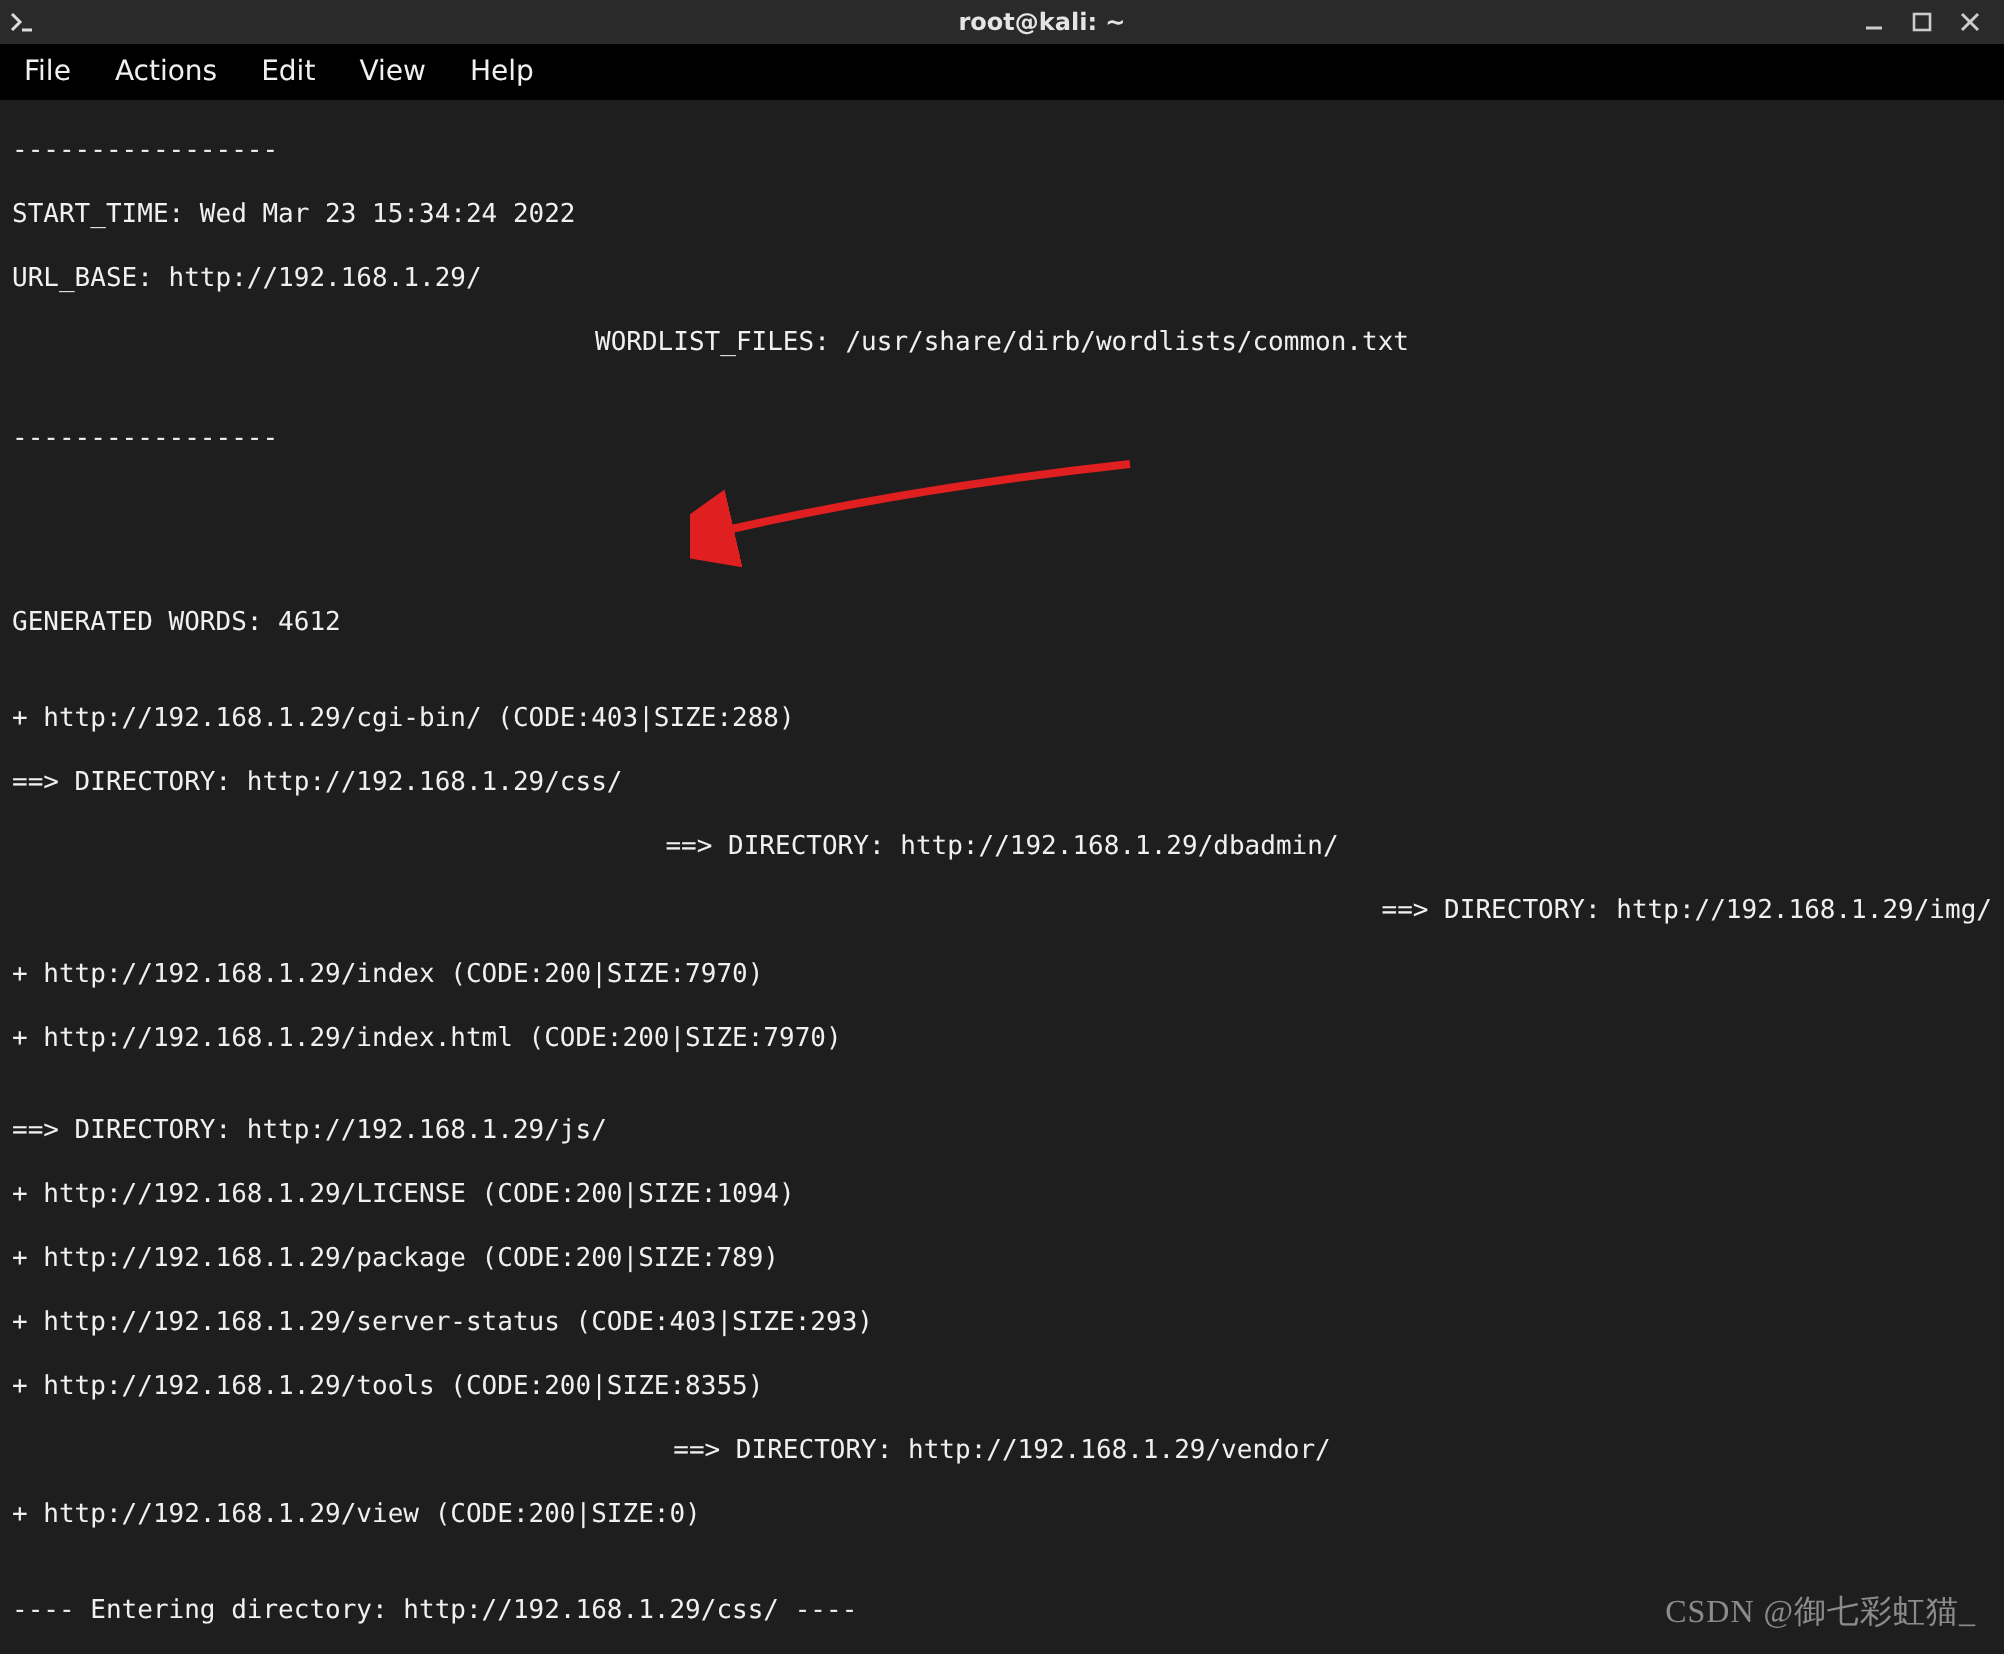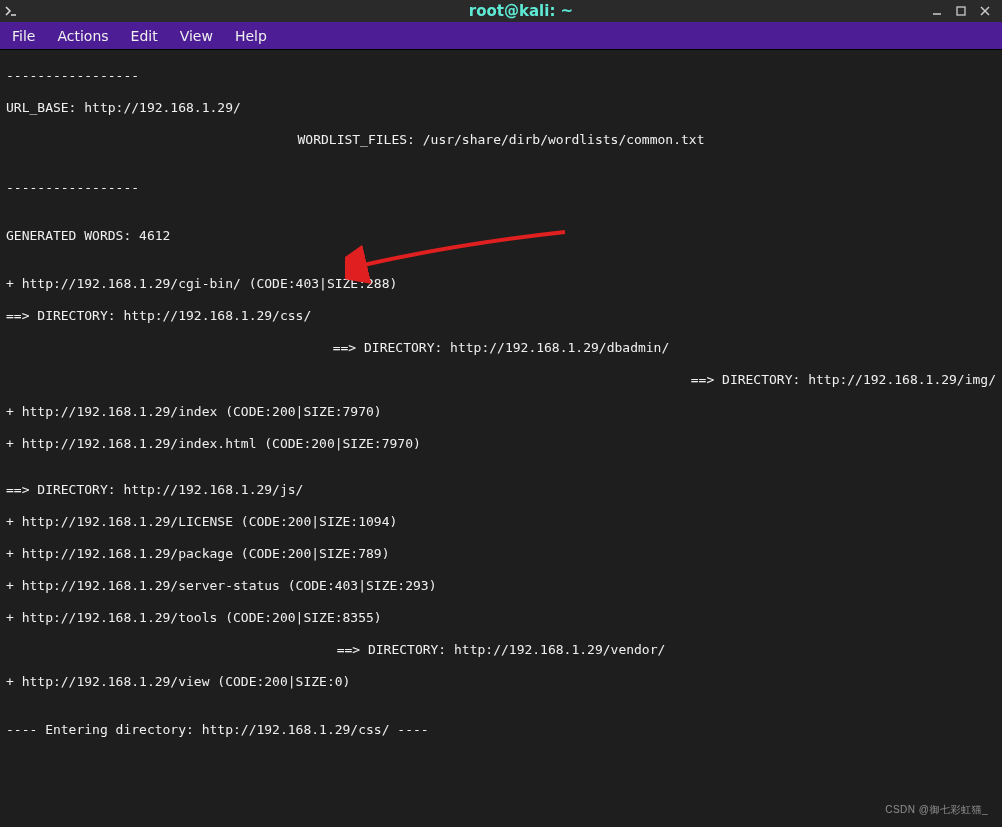--- a/index.html
+++ b/index.html
@@ -9,23 +9,23 @@
     font-family: "DejaVu Sans Mono", "Liberation Mono", monospace;
     font-size: 13px;
     color: #eaeaea;
     position: relative;
   }
   .titlebar {
     height: 22px;
     background: #2a2a2a;
     display: flex;
     align-items: center;
-    color: #5eead4;
+    color: #e5e5e5;
     font-family: "DejaVu Sans", sans-serif;
-    font-size: 15px;
+    font-size: 12px;
     position: relative;
   }
   .titlebar-icon {
     width: 22px;
     height: 22px;
     display: flex;
     align-items: center;
     justify-content: center;
     font-size: 13px;
     color: #ddd;
@@ -54,21 +54,21 @@
   .menubar {
     height: 28px;
     display: flex;
     align-items: center;
     gap: 22px;
     padding: 0 12px;
     font-family: "DejaVu Sans", sans-serif;
     font-size: 14px;
     color: #f0f0f0;
     border-bottom: 1px solid #000;
-    background: #4c1d95;
+    background: #000000;
   }
   .menu-item { cursor: default; }
   .terminal {
     padding: 2px 6px 6px 6px;
     white-space: pre;
     line-height: 16px;
     letter-spacing: 0px;
     font-size: 13px;
     color: #f0f0f0;
   }
@@ -76,22 +76,22 @@
     position: absolute;
     left: 345px;
     top: 224px;
     pointer-events: none;
   }
   .watermark {
     position: absolute;
     right: 14px;
     bottom: 10px;
     color: rgba(230,230,230,0.55);
-    font-family: Liberation Sans, sans-serif;
-    font-size: 10px;
+    font-family: Liberation Serif, serif;
+    font-size: 16px;
     letter-spacing: 0.5px;
   }
 </style>
 </head>
 <body>
 
 <div class="titlebar">
   <div class="titlebar-icon">
     <svg width="14" height="14" viewBox="0 0 14 14">
       <polyline points="2,3 6,7 2,11" fill="none" stroke="#ddd" stroke-width="1.5"></polyline>
@@ -125,26 +125,27 @@
 <div class="menubar">
   <span class="menu-item">File</span>
   <span class="menu-item">Actions</span>
   <span class="menu-item">Edit</span>
   <span class="menu-item">View</span>
   <span class="menu-item">Help</span>
 </div>
 
 <div class="terminal">
 <span style="display: block;">-----------------</span>
+<span style="display: block;">START_TIME: Wed Mar 23 15:34:24 2022</span>
 <span style="display: block;">URL_BASE: http://192.168.1.29/</span>
 <span style="display: block; text-align: center;">WORDLIST_FILES: /usr/share/dirb/wordlists/common.txt</span>
 <span style="display: block;"></span>
 <span style="display: block;">-----------------</span>
 <span style="display: block;"></span>
-<span style="display: block;">GENERATED WORDS: 4612</span>
+<span style="display: block; margin-top: 44px;">GENERATED WORDS: 4612</span>
 <span style="display: block;"></span>
 <span style="display: block;">+ http://192.168.1.29/cgi-bin/ (CODE:403|SIZE:288)</span>
 <span style="display: block;">==&gt; DIRECTORY: http://192.168.1.29/css/</span>
 <span style="display: block; text-align: center;">==&gt; DIRECTORY: http://192.168.1.29/dbadmin/</span>
 <span style="display: block; text-align: right;">==&gt; DIRECTORY: http://192.168.1.29/img/</span>
 <span style="display: block;">+ http://192.168.1.29/index (CODE:200|SIZE:7970)</span>
 <span style="display: block;">+ http://192.168.1.29/index.html (CODE:200|SIZE:7970)</span>
 <span style="display: block; margin-top: 14px;">==&gt; DIRECTORY: http://192.168.1.29/js/</span>
 <span style="display: block;">+ http://192.168.1.29/LICENSE (CODE:200|SIZE:1094)</span>
 <span style="display: block;">+ http://192.168.1.29/package (CODE:200|SIZE:789)</span>

